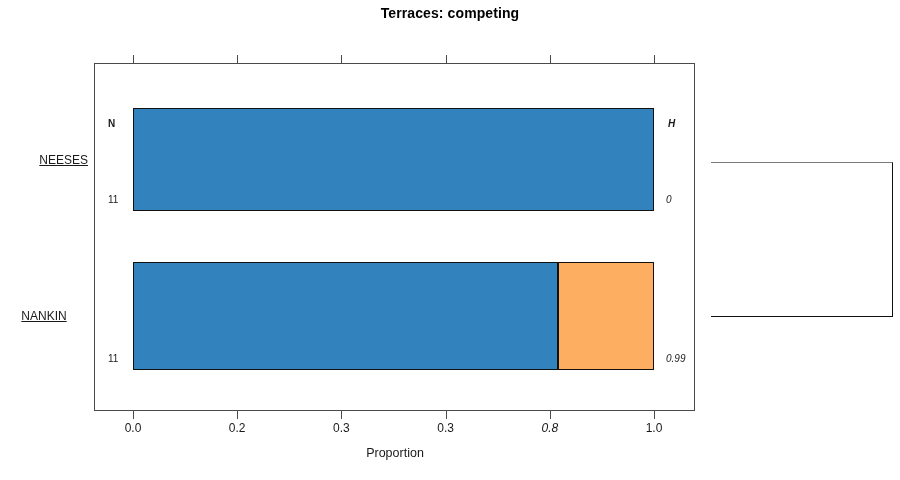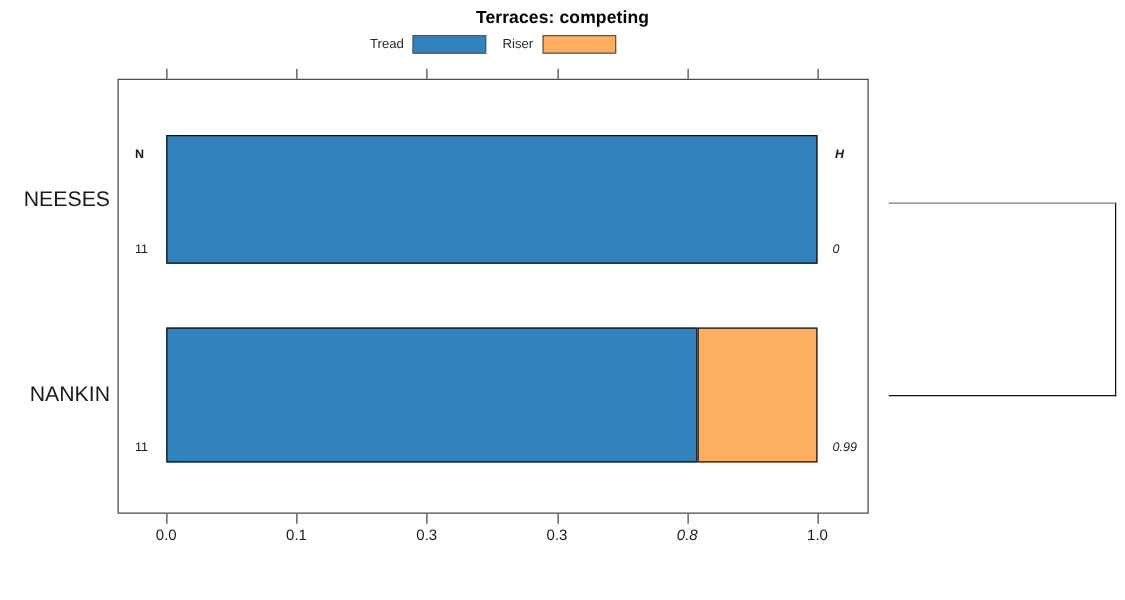--- a/index.html
+++ b/index.html
@@ -102,24 +102,25 @@
     font-size: 12.5px;
     color: #1a1a1a;
   }
 
   
   .row-label {
     position: absolute;
     right: 0;
     width: 88px;
     text-align: right;
-    font-size: 17px;
+    font-size: 12px;
     color: #1a1a1a;
     transform: translateY(-50%);
     white-space: nowrap;
+    text-decoration: underline;
   }
 
   
   .bar-row {
     position: absolute;
     box-sizing: border-box;
   }
   .bar-seg {
     position: absolute;
     top: 0;
@@ -157,65 +158,56 @@
     background: #ffffff;
   }
 </style>
 </head>
 <body>
 
 <div id="figure">
 
   <div class="chart-title">Terraces: competing</div>
 
-  <div class="legend">
-    <div class="legend-item item-0">
-      <span class="legend-label">Tread</span>
-      <span class="legend-swatch sw-0" style="background: rgb(49, 130, 189);"></span>
-    </div>
-    <div class="legend-item item-1">
-      <span class="legend-label">Riser</span>
-      <span class="legend-swatch sw-1" style="background: rgb(253, 174, 97);"></span>
-    </div>
-  </div>
 
   <div class="plot-frame"></div>
 
   <div id="dyn-layer">
       <div class="tick-top" style="left: 133px;"></div>
       <div class="tick-bottom" style="left: 133px;"></div>
       <div class="tick-label" style="left: 133px;">0.0</div>
       <div class="tick-top" style="left: 237.2px;"></div>
       <div class="tick-bottom" style="left: 237.2px;"></div>
-      <div class="tick-label" style="left: 237.2px;">0.1</div>
+      <div class="tick-label" style="left: 237.2px;">0.2</div>
       <div class="tick-top" style="left: 341.4px;"></div>
       <div class="tick-bottom" style="left: 341.4px;"></div>
       <div class="tick-label" style="left: 341.4px;">0.3</div>
       <div class="tick-top" style="left: 445.6px;"></div>
       <div class="tick-bottom" style="left: 445.6px;"></div>
       <div class="tick-label" style="left: 445.6px;">0.3</div>
       <div class="tick-top" style="left: 549.8px;"></div>
       <div class="tick-bottom" style="left: 549.8px;"></div>
       <div class="tick-label" style="left: 549.8px; font-style: italic;">0.8</div>
       <div class="tick-top" style="left: 654px;"></div>
       <div class="tick-bottom" style="left: 654px;"></div>
       <div class="tick-label" style="left: 654px;">1.0</div>
       <div class="row-label" style="top: 160px; left: 0px;">NEESES</div>
-      <div class="row-label" style="top: 316px; left: 0px;">NANKIN</div>
+      <div class="row-label" style="top: 316px; left: 0px; text-align: center;">NANKIN</div>
       <div class="bar-row" style="left: 133px; top: 108px; width: 521px; height: 103px;">
         <div class="bar-seg" style="left: 0%; width: 100%; background: rgb(49, 130, 189);"></div>
       </div>
       <div class="annot bold" style="top: 118px; left: 108px;">N</div>
       <div class="annot " style="top: 194px; left: 108px;">11</div>
       <div class="annot bolditl" style="top: 118px; left: 668px;">H</div>
       <div class="annot ital" style="top: 194px; left: 666px;">0</div>
       <div class="bar-row" style="left: 133px; top: 262px; width: 521px; height: 108px;">
         <div class="bar-seg" style="left: 0%; width: 81.6%; background: rgb(49, 130, 189);"></div>
         <div class="bar-seg" style="left: 81.6%; width: 18.4%; background: rgb(253, 174, 97);"></div>
       </div>
       <div class="annot " style="top: 353px; left: 108px;">11</div>
       <div class="annot ital" style="top: 353px; left: 666px;">0.99</div>
     </div>
 
+  <div class="axis-title">Proportion</div>
 
   <div class="side-panel"></div>
 
 </div>
 
 </body></html>

